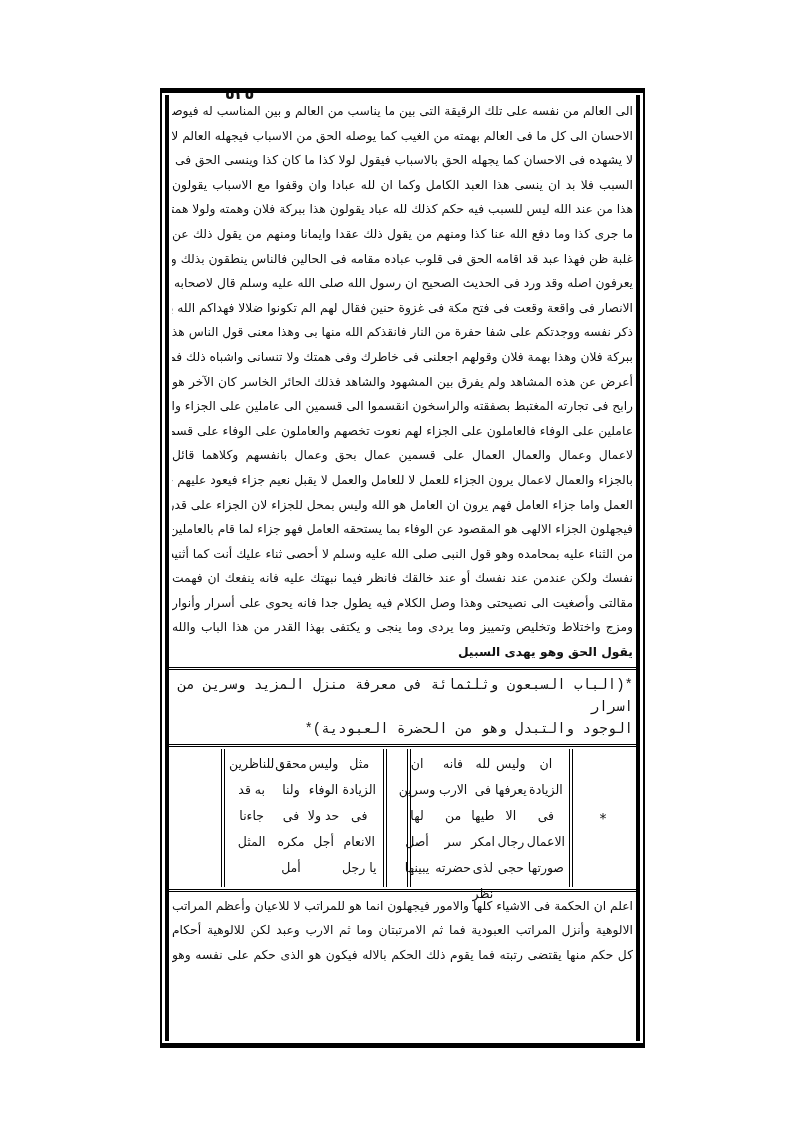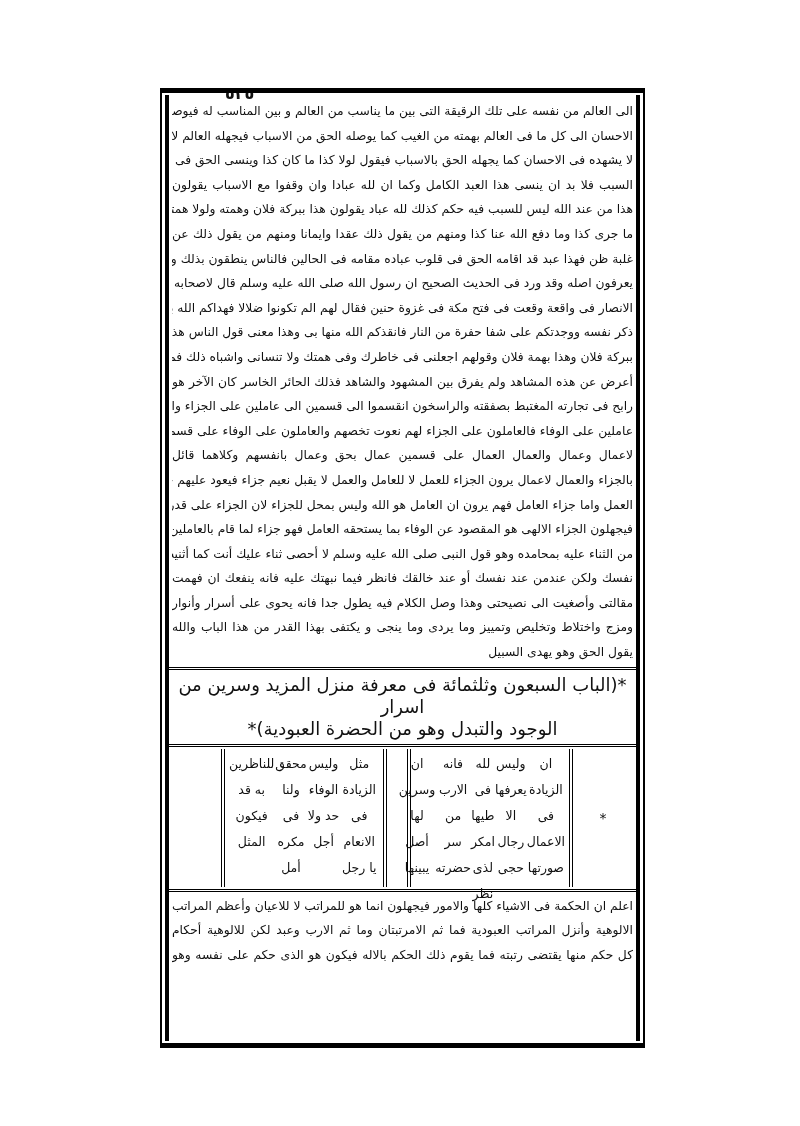--- a/index.html
+++ b/index.html
@@ -4,21 +4,21 @@
 <style>
   html, body { margin: 0; padding: 0; background: #ffffff; }
   body { width: 800px; height: 1126px; position: relative; overflow: hidden; font-family: "DejaVu Sans", sans-serif; color: #111; }
   .page-number { position: absolute; top: 84px; left: 225px; font-size: 16px; font-weight: bold; letter-spacing: 1px; }
   .frame { position: absolute; left: 160px; top: 88px; width: 485px; height: 960px; border: 2px solid #000; border-top: 5px solid #000; border-bottom: 5px solid #000; box-sizing: border-box; }
   .frame::before { content: ""; position: absolute; left: 3px; right: 3px; top: 2px; bottom: 2px; border-left: 4px solid #000; border-right: 4px solid #000; }
   .inner { position: absolute; left: 10px; right: 10px; top: 6px; bottom: 6px; direction: rtl; }
   .prose { font-size: 12.3px; line-height: 24.6px; text-align: justify; text-align-last: justify; white-space: nowrap; }
   .prose .line { display: block; height: 24.6px; overflow: hidden; text-align: justify; text-align-last: justify; }
   .rule { border-top: 3px double #000; margin: 2px -6px; }
-  .heading { text-align: center; font-size: 18px; line-height: 22px; padding: 2px 0; }
+  .heading { font-size: 14px; line-height: 22px; padding: 2px 0; font-family: Liberation Mono, monospace; }
   .poem { display: flex; flex-direction: row; align-items: stretch; height: 138px; }
   .poem .star-cell { width: 60px; display: flex; align-items: center; justify-content: center; font-size: 14px; }
   .poem .col { width: 150px; display: flex; flex-direction: row; justify-content: space-around; font-size: 12.5px; text-align: center; border-left: 4px double #000; border-right: 4px double #000; padding: 2px 4px; }
   .poem .gap { width: 20px; }
   .poem .hemistich { display: block; line-height: 26px; }
 </style>
 </head>
 <body>
 
 <div class="page-number">٥٣٥</div>
@@ -42,21 +42,21 @@
       <span class="line">رابح فى تجارته المغتبط بصفقته والراسخون انقسموا الى قسمين الى عاملين على الجزاء والى</span>
       <span class="line">عاملين على الوفاء فالعاملون على الجزاء لهم نعوت تخصهم والعاملون على الوفاء على قسمين عمال</span>
       <span class="line">لاعمال وعمال والعمال العمال على قسمين عمال بحق وعمال بانفسهم وكلاهما قائل</span>
       <span class="line">بالجزاء والعمال لاعمال يرون الجزاء للعمل لا للعامل والعمل لا يقبل نعيم جزاء فيعود عليهم جزاء</span>
       <span class="line">العمل واما جزاء العامل فهم يرون ان العامل هو الله وليس بمحل للجزاء لان الجزاء على قدر العامل</span>
       <span class="line">فيجهلون الجزاء الالهى هو المقصود عن الوفاء بما يستحقه العامل فهو جزاء لما قام بالعاملين بالله</span>
       <span class="line">من الثناء عليه بمحامده وهو قول النبى صلى الله عليه وسلم لا أحصى ثناء عليك أنت كما أثنيت على</span>
       <span class="line">نفسك ولكن عندمن عند نفسك أو عند خالقك فانظر فيما نبهتك عليه فانه ينفعك ان فهمت</span>
       <span class="line">مقالتى وأصغيت الى نصيحتى وهذا وصل الكلام فيه يطول جدا فانه يحوى على أسرار وأنوار</span>
       <span class="line">ومزج واختلاط وتخليص وتمييز وما يردى وما ينجى و يكتفى بهذا القدر من هذا الباب والله</span>
-      <span class="line" style="text-align:right;text-align-last:right;">يقول الحق وهو يهدى السبيل</span>
+      <span class="line" style="text-align:right;text-align-last:right;font-weight:bold;">يقول الحق وهو يهدى السبيل</span>
     </div>
 
     <div class="rule"></div>
 
     <div class="heading">
       <div>*(الباب السبعون وثلثمائة فى معرفة منزل المزيد وسرين من اسرار</div>
       <div>الوجود والتبدل وهو من الحضرة العبودية)*</div>
     </div>
 
     <div class="rule"></div>
@@ -68,21 +68,21 @@
         <span class="hemistich">وليس يعرفها الا رجال حجى</span>
         <span class="hemistich">لله فى طيها امكر لذى نظر</span>
         <span class="hemistich">فانه الارب من سر حضرته</span>
         <span class="hemistich">ان وسرين لها أصل يبينها</span>
       </div>
       <div class="gap"></div>
       <div class="col">
         <span class="hemistich">مثل الزيادة فى الانعام يا رجل</span>
         <span class="hemistich">وليس الوفاء حد ولا أجل</span>
         <span class="hemistich">محقق ولنا فى مكره أمل</span>
-        <span class="hemistich">للناظرين به قد فيكون المثل</span>
+        <span class="hemistich">للناظرين به قد جاءنا المثل</span>
       </div>
     </div>
 
     <div class="rule"></div>
 
     <div class="prose">
       <span class="line">اعلم ان الحكمة فى الاشياء كلها والامور فيجهلون انما هو للمراتب لا للاعيان وأعظم المراتب</span>
       <span class="line">الالوهية وأنزل المراتب العبودية فما ثم الامرتبتان وما ثم الارب وعبد لكن للالوهية أحكام</span>
       <span class="line">كل حكم منها يقتضى رتبته فما يقوم ذلك الحكم بالاله فيكون هو الذى حكم على نفسه وهو</span>
     </div>

